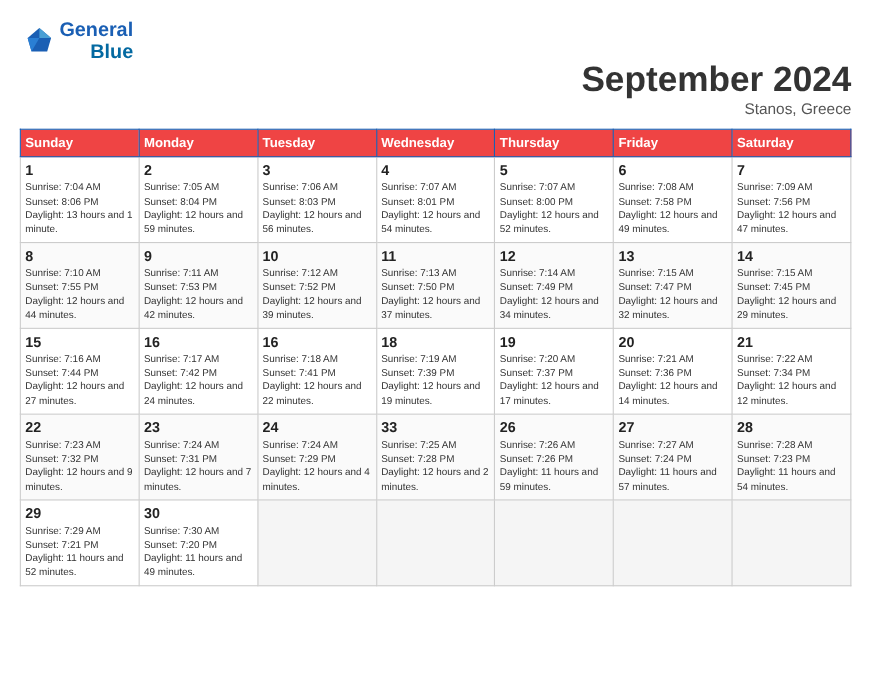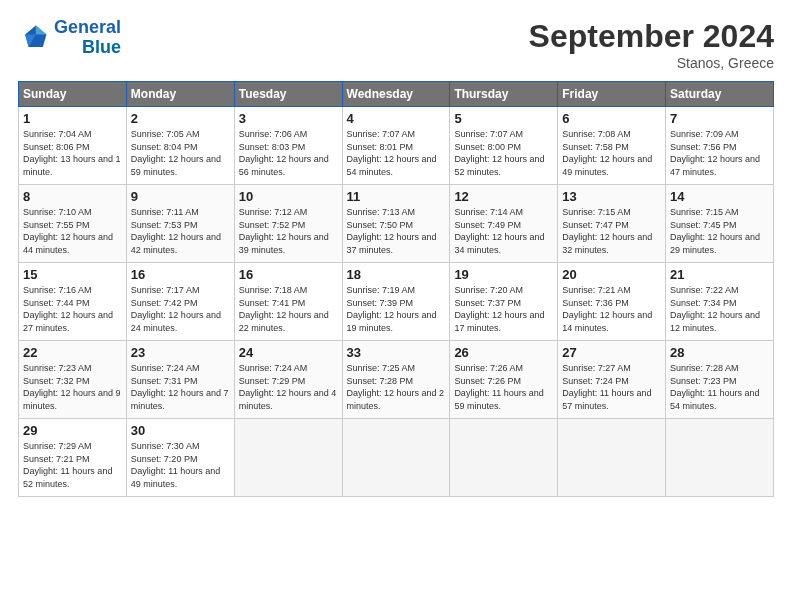--- a/index.html
+++ b/index.html
@@ -41,32 +41,33 @@
       width: 32px;
       height: 32px;
     }
     .title-block {
       text-align: right;
     }
     .month-title {
       font-size: 32px;
       font-weight: bold;
       color: #333;
+      margin-top: 36px;
     }
     .location {
       font-size: 14px;
       color: #555;
     }
     table {
       width: 100%;
       border-collapse: collapse;
       table-layout: fixed;
     }
     th {
-      background-color: #737373;
+      background-color: #ef4444;
       color: #fff;
       font-size: 12px;
       font-weight: bold;
       padding: 5px 4px;
       text-align: left;
       border: 1px solid #1a5fb4;
     }
     td {
       border: 1px solid #ccc;
       vertical-align: top;

